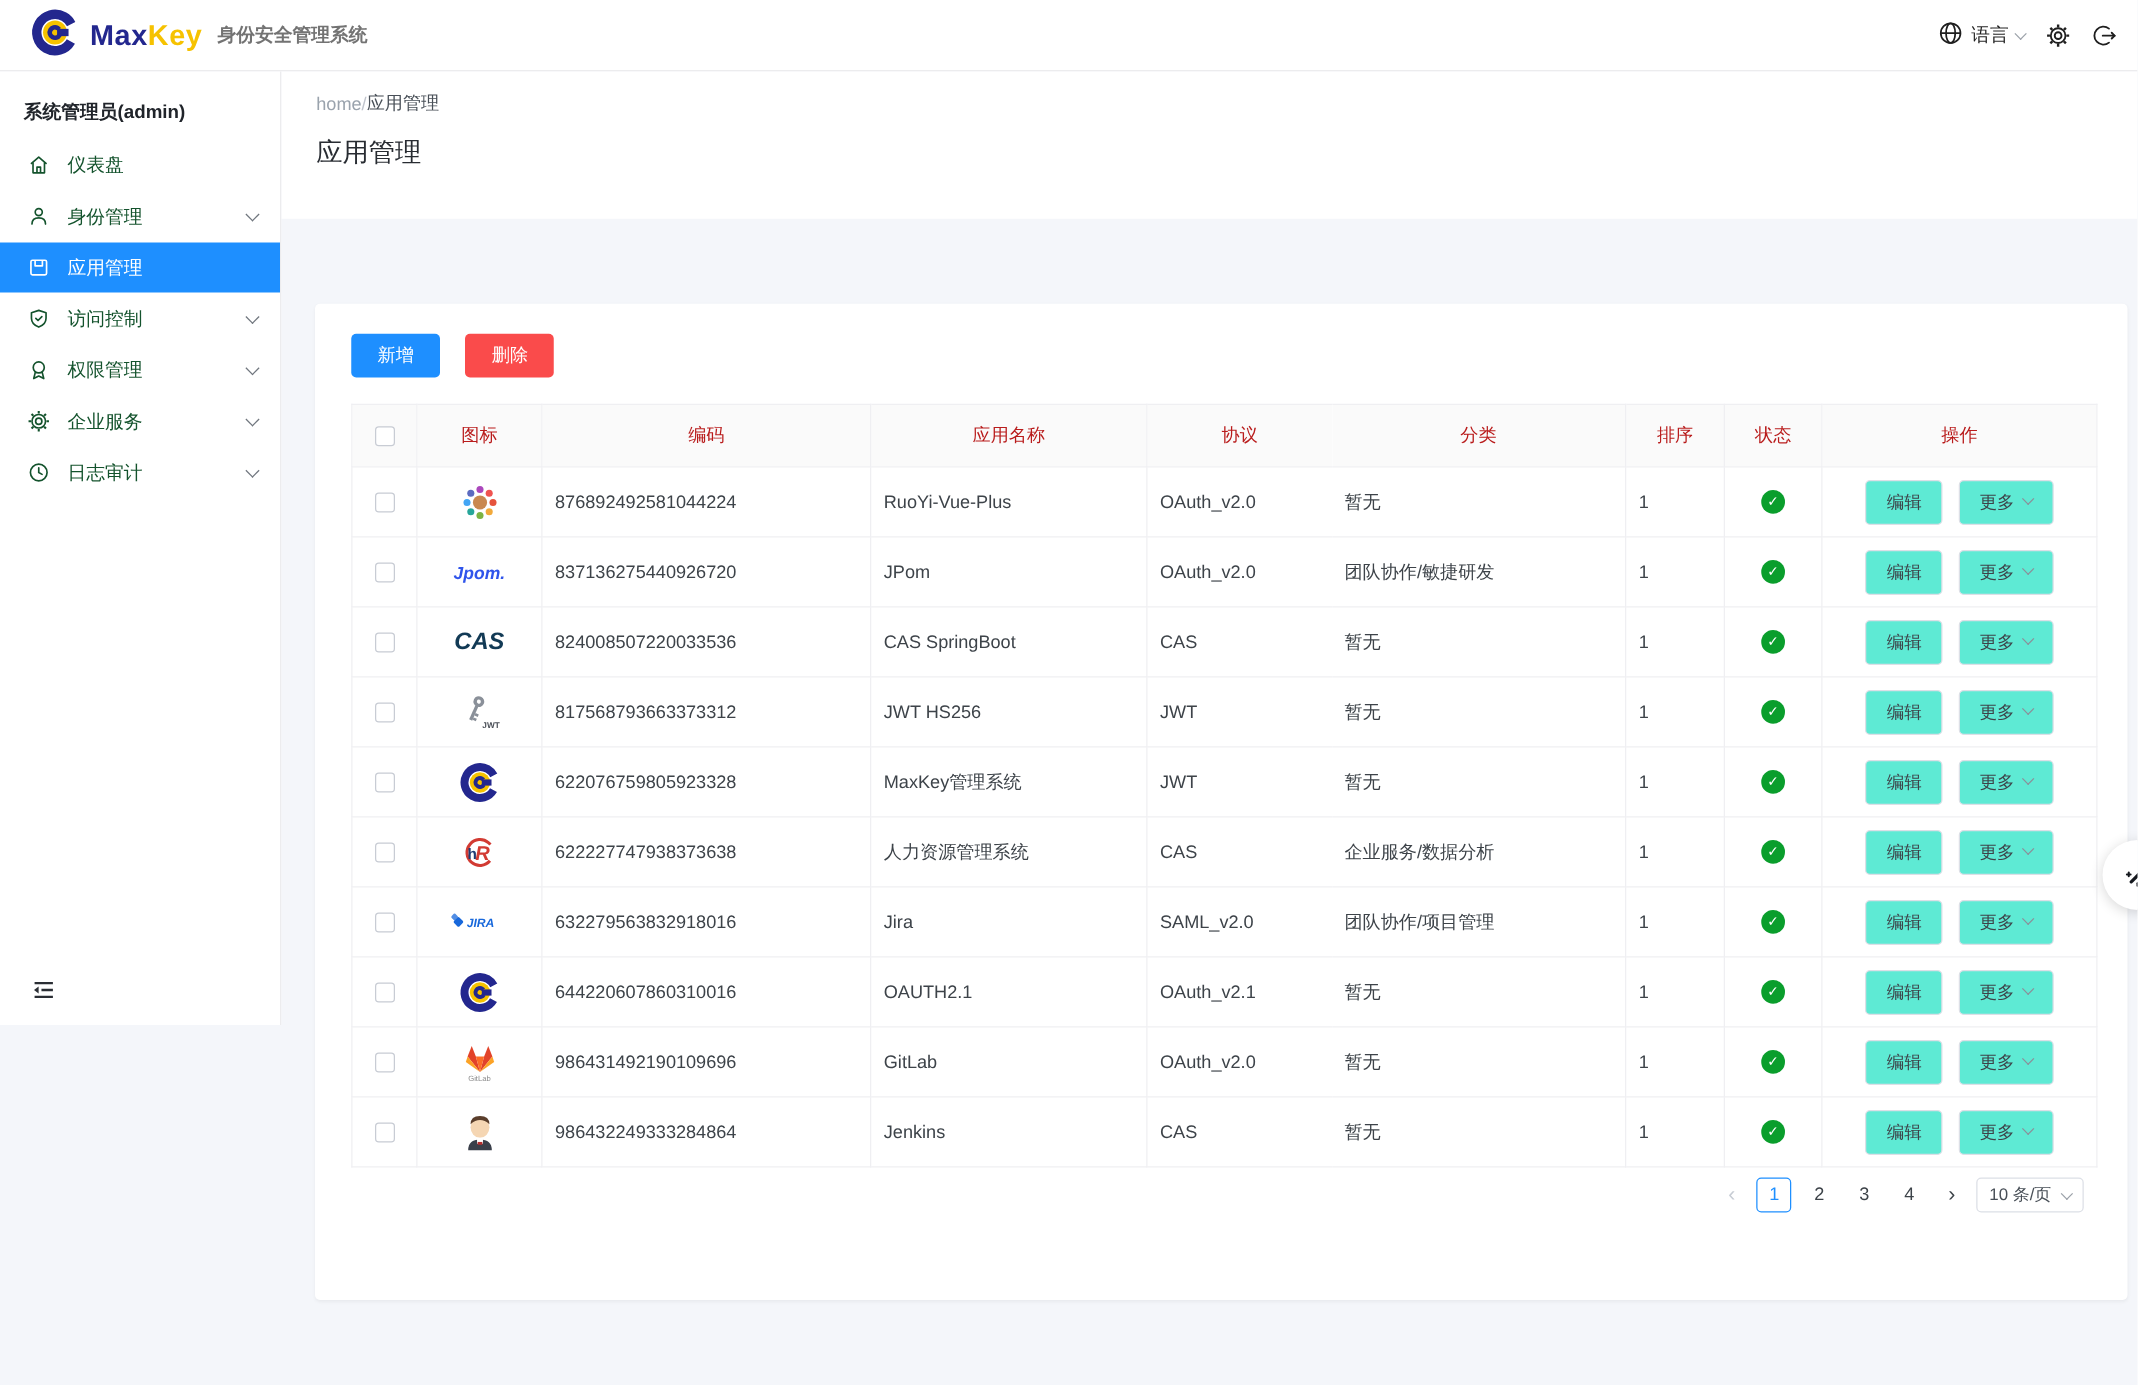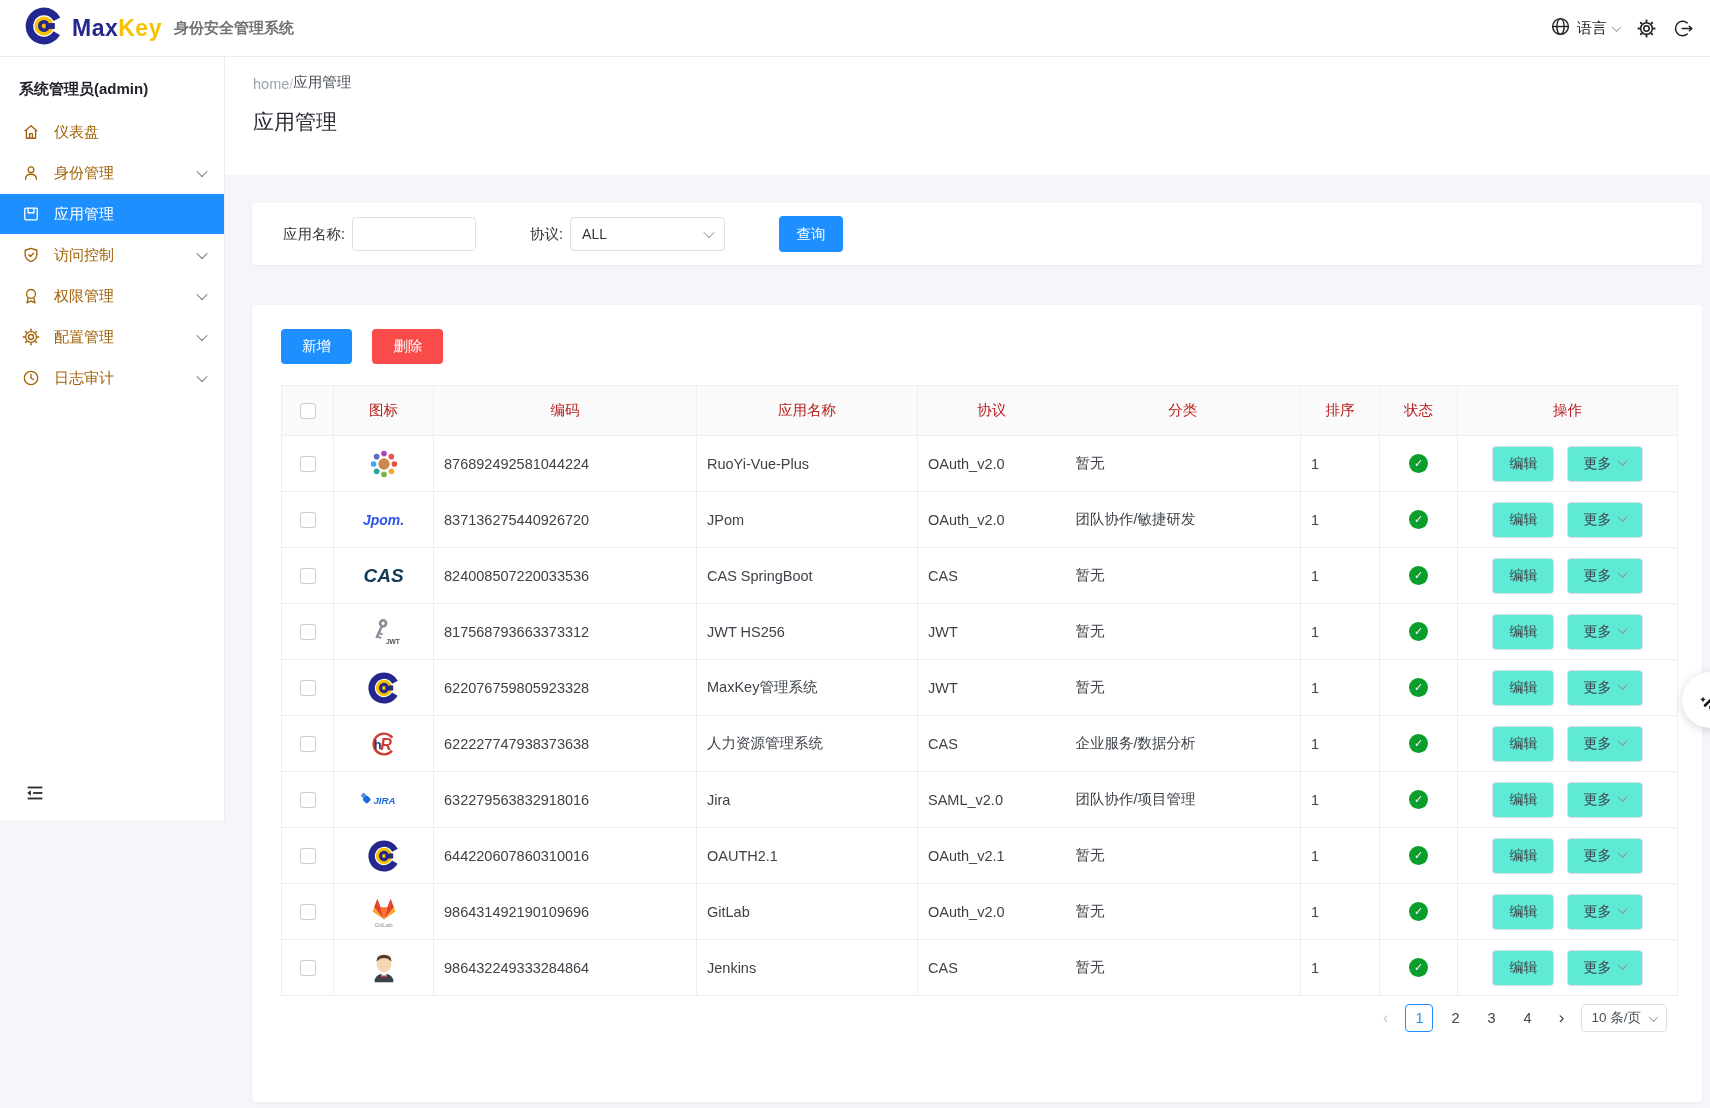--- a/index.html
+++ b/index.html
@@ -20,21 +20,21 @@
         border-bottom:1.5px solid #9aa0a8;transform:rotate(45deg) translate(-1px,-1px)}
   .chev-sm{width:7px;height:7px}
   .icon-btn{display:flex;align-items:center;cursor:pointer}
 
   
   .sidebar{position:absolute;top:57px;left:0;width:225px;height:763px;background:#fff;
            border-right:1px solid #ececee;z-index:5}
   .sidebar-user{font-weight:bold;font-size:15px;color:#20242a;padding:23px 0 0 19px}
   .menu{margin-top:13px}
   .menu-item{height:40px;display:flex;align-items:center;padding:0 18px 0 21px;
-             font-size:15px;color:#a16207;cursor:pointer;margin-bottom:1px}
+             font-size:15px;color:#14532d;cursor:pointer;margin-bottom:1px}
   .menu-item .mi-icon{width:20px;height:20px;margin-right:13px;flex:0 0 auto}
   .menu-item .chev{margin-left:auto;color:#70767e;border-color:#70767e}
   .menu-item.active{background:#1e8fff;color:#fff}
   .collapse-btn{position:absolute;left:24px;bottom:12px;cursor:pointer}
 
   
   .main{position:absolute;left:225px;top:57px;width:1485px}
   .page-header{background:#fff;height:118px;padding-left:28px}
   .breadcrumb{padding-top:16px;font-size:14.5px;display:flex;gap:0;align-items:flex-end}
   .bc-home{color:#9aa3ad;cursor:pointer}.bc-sep{color:#c0c4cc}.bc-cur{color:#484f57}
@@ -207,21 +207,21 @@
               <line x1="12" y1="2.2" x2="12" y2="4.6"></line>
               <line x1="12" y1="19.4" x2="12" y2="21.8"></line>
           <line x1="2.2" y1="12" x2="4.6" y2="12"></line>
               <line x1="19.4" y1="12" x2="21.8" y2="12"></line>
           <line x1="5.1" y1="5.1" x2="6.8" y2="6.8"></line>
               <line x1="17.2" y1="17.2" x2="18.9" y2="18.9"></line>
           <line x1="18.9" y1="5.1" x2="17.2" y2="6.8"></line>
               <line x1="6.8" y1="17.2" x2="5.1" y2="18.9"></line>
             </g>
         </svg></span>
-      <span>配置管理</span>
+      <span>企业服务</span>
       <span class="chev"></span>
     </div>
 
     <div class="menu-item">
       <span class="mi-icon">
         <svg viewBox="0 0 24 24" fill="none" stroke="currentColor" stroke-width="1.6" stroke-linecap="round">
           <circle cx="12" cy="12" r="8"></circle>
             <path d="M12 7.5 V12 L15.2 13.8"></path>
         </svg></span>
       <span>日志审计</span>
@@ -246,31 +246,20 @@
     <div class="breadcrumb">
       <span class="bc-home">home</span>
       <span class="bc-sep">/</span>
       <span class="bc-cur">应用管理</span>
     </div>
     <div class="page-title">应用管理</div>
   </div>
 
   <div class="content">
 
-    <section class="card filter-card">
-      <label class="f-label">应用名称:</label>
-      <input class="f-input" value="" style="">
-      <span class="f-gap"></span>
-      <label class="f-label">协议:</label>
-      <div class="f-select">
-        <span>ALL</span>
-        <span class="chev"></span>
-      </div>
-      <button class="btn btn-search">查询</button>
-    </section>
 
     <section class="card table-card">
       <button class="btn btn-add">新增</button>
       <button class="btn btn-del">删除</button>
 
       <table>
         <colgroup>
           <col style="width:52px">
             <col style="width:100px">
             <col style="width:263px">

